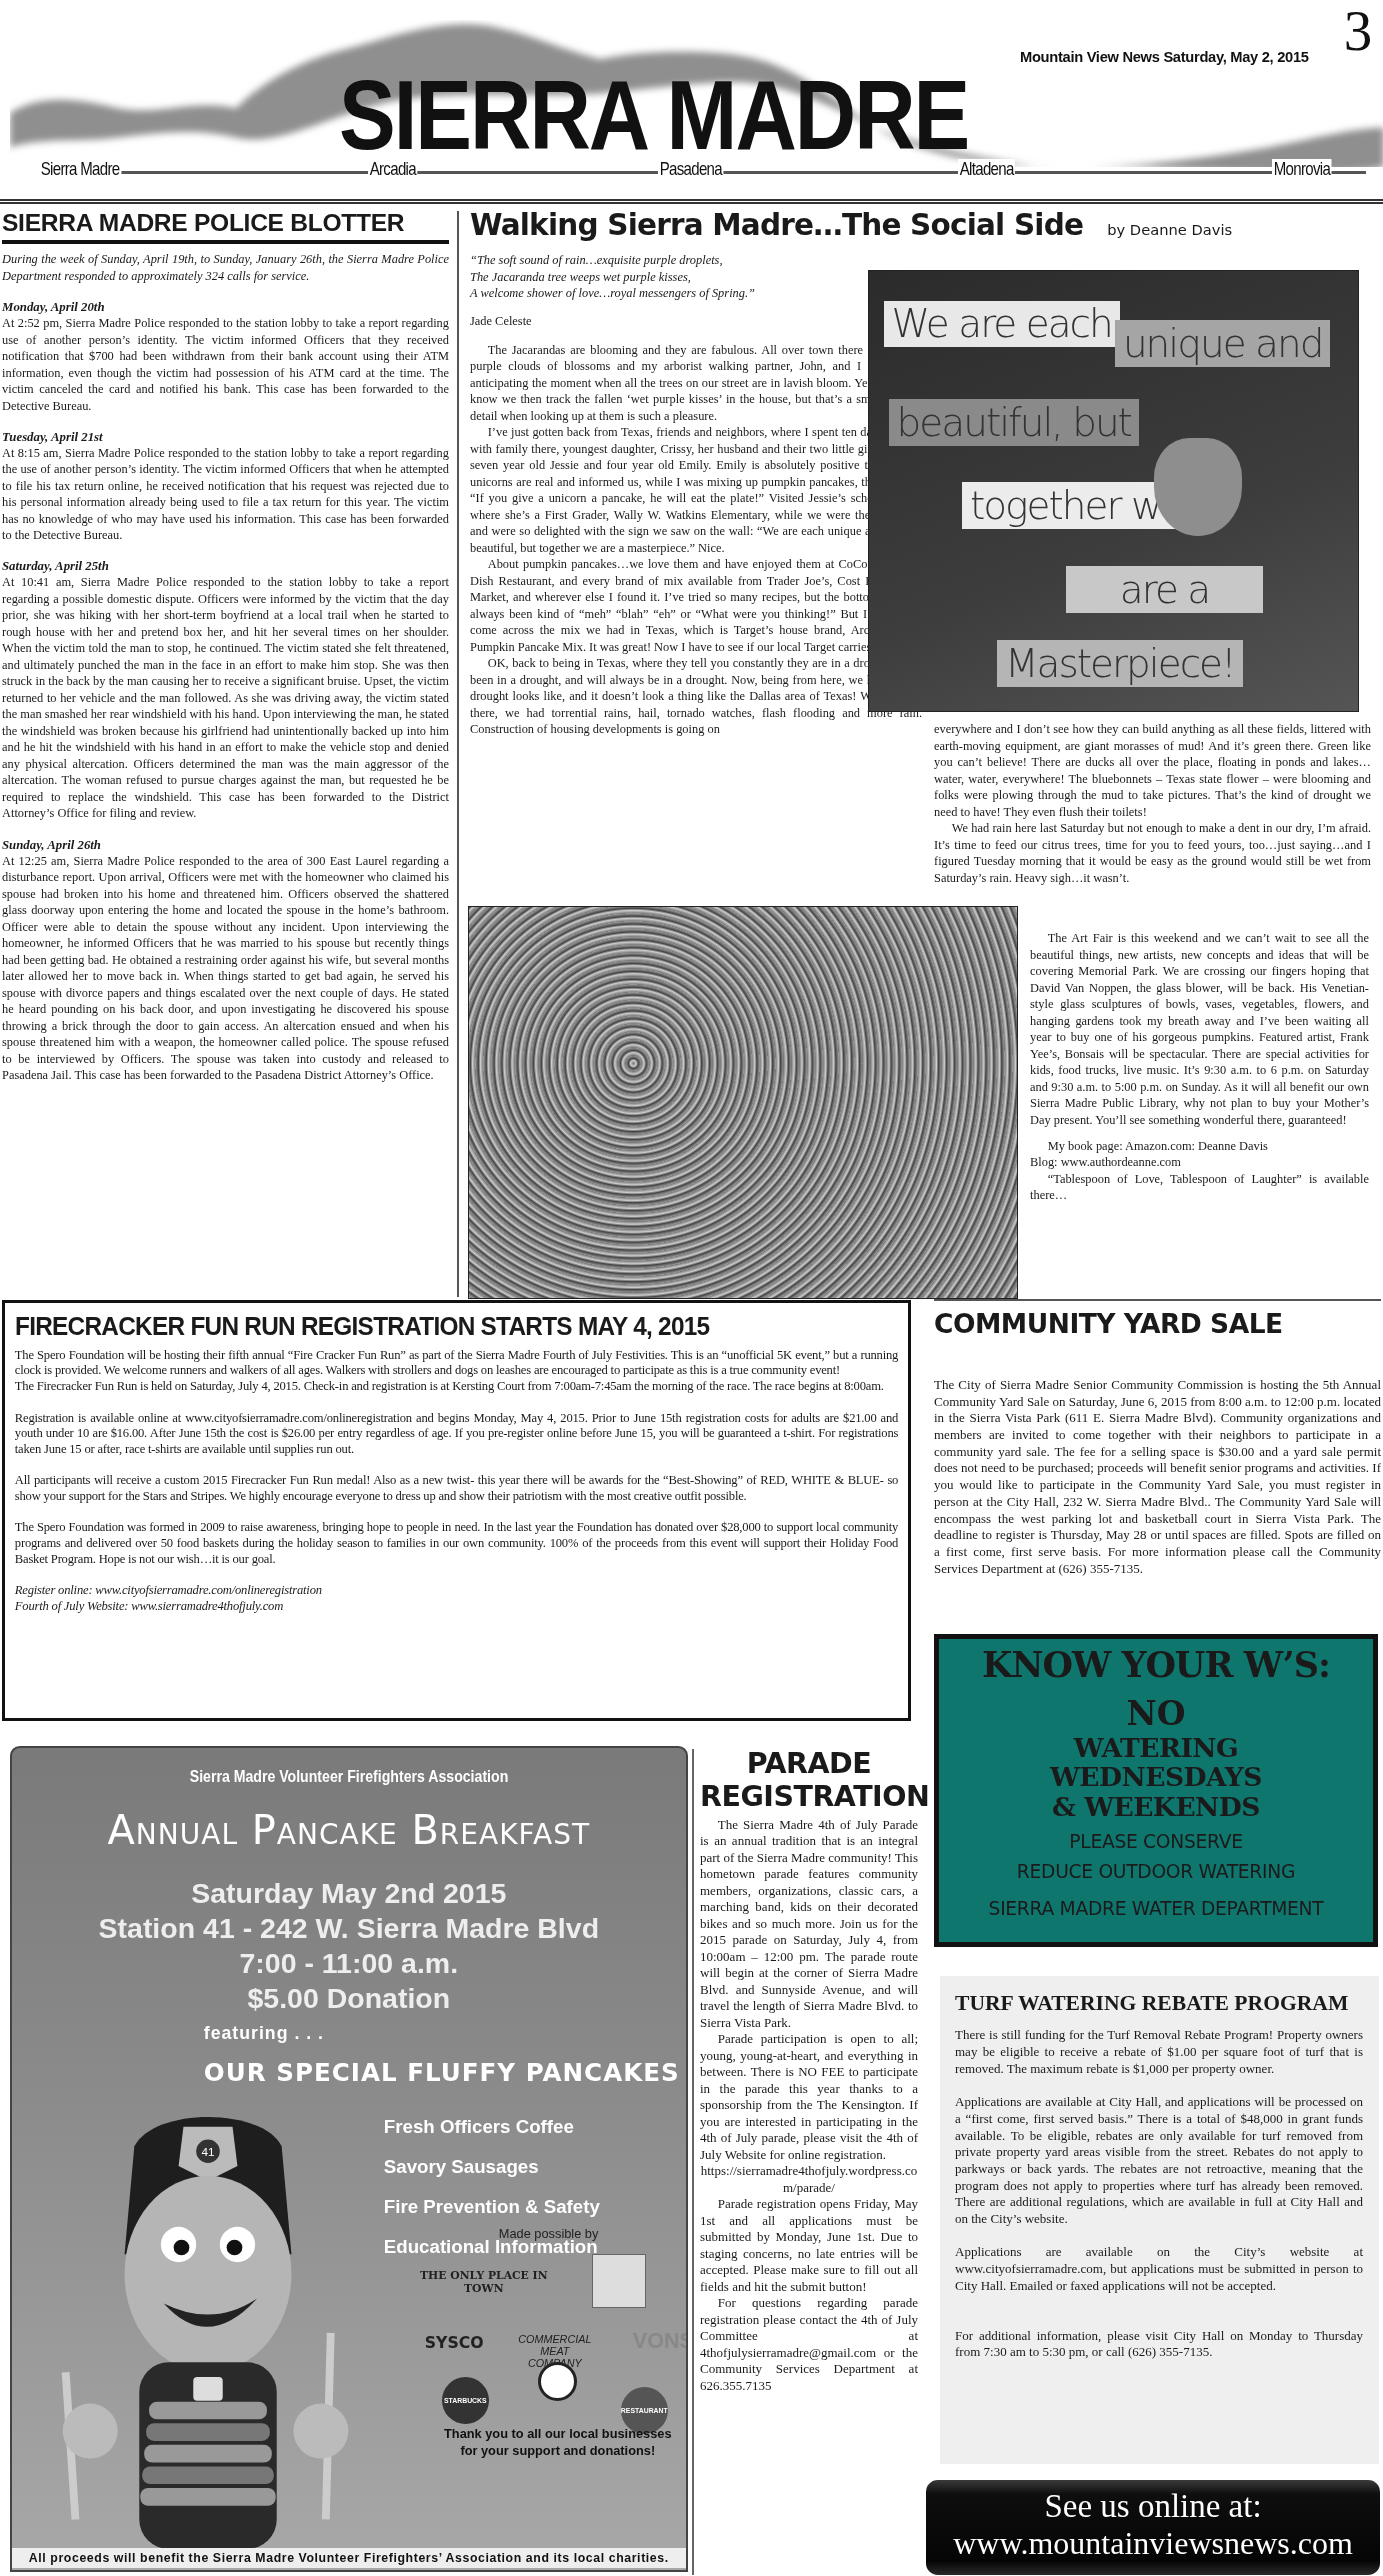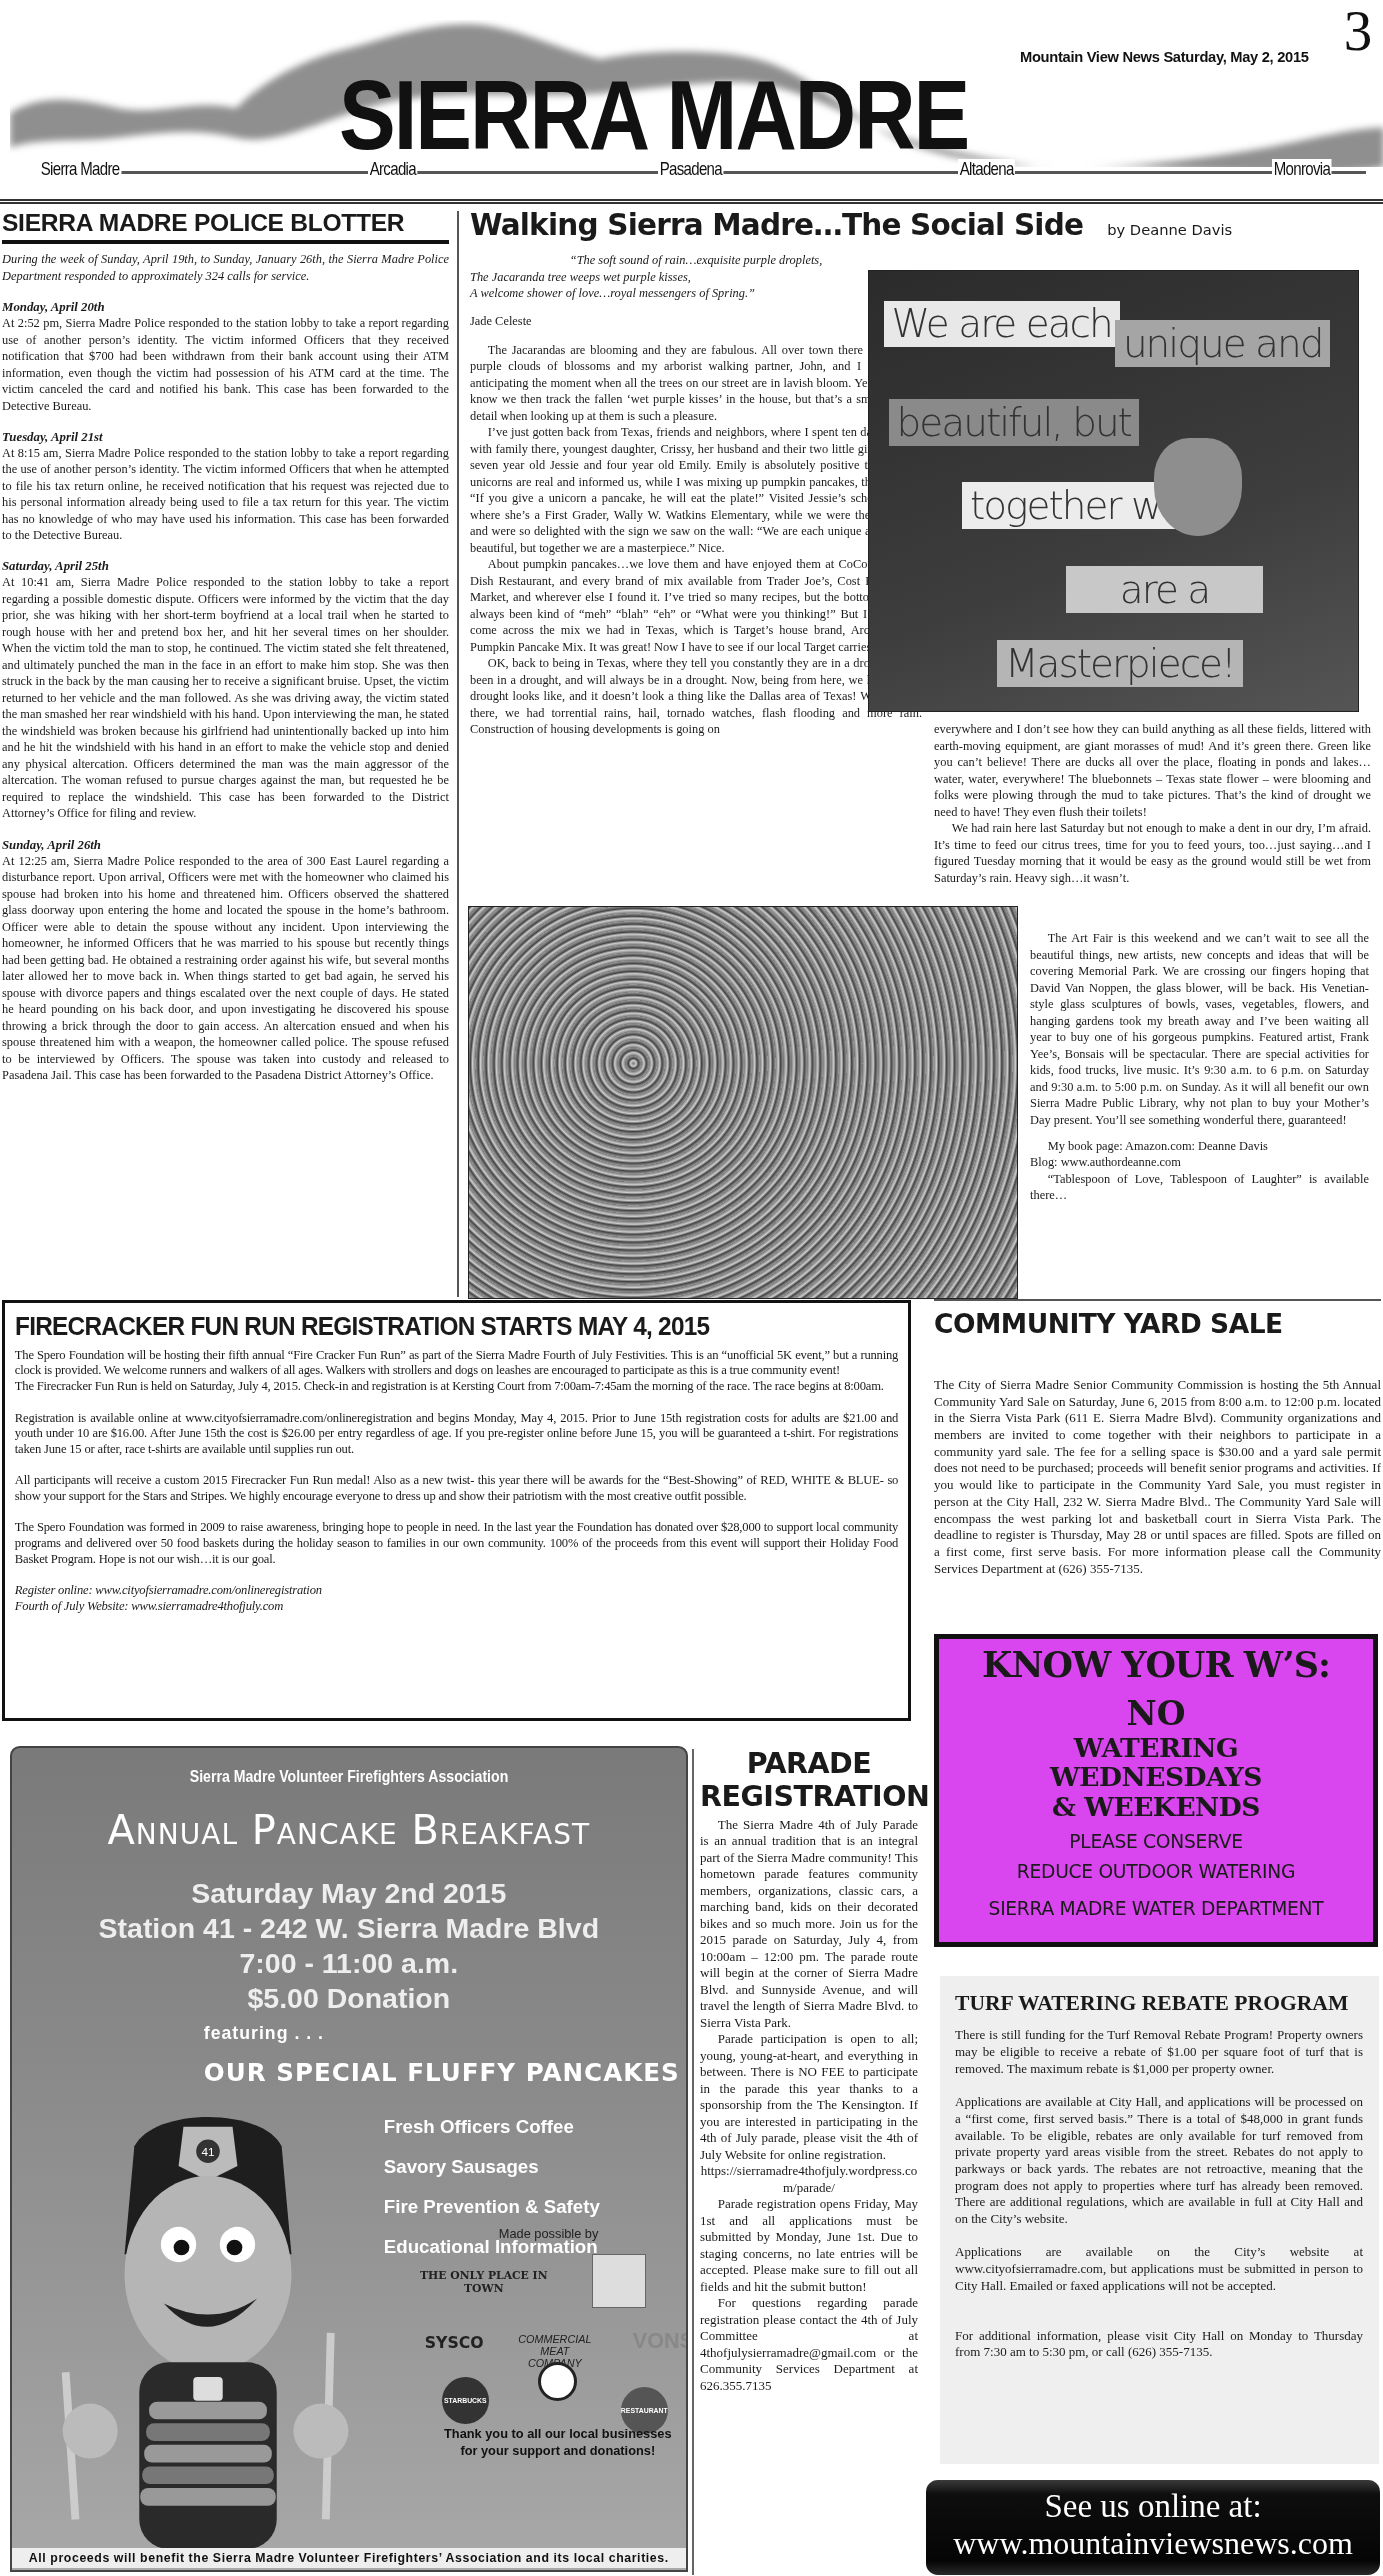--- a/index.html
+++ b/index.html
@@ -35,21 +35,21 @@
 .indent{text-indent:17.7px}
 
 #firecracker{left:2px;top:1300px;width:909px;height:421px;border:3.9px solid #111;padding:7.9px 9.8px}
 #firecracker h2{font-family:"Liberation Sans",sans-serif;font-weight:bold;font-size:26.5px;letter-spacing:-0.8px;transform:scaleX(0.92);transform-origin:left;line-height:31px;margin-bottom:5.9px;white-space:nowrap}
 .fc{font-size:12.6px;line-height:15.7px;text-align:justify;letter-spacing:-0.2px}
 
 #yardsale{left:934px;top:1299px;width:447px}
 #yardsale .hr{height:2px;background:#555;margin-bottom:5.9px}
 #yardsale h2{font-family:"DejaVu Sans",sans-serif;font-weight:bold;font-size:26.5px;letter-spacing:-0.5px;line-height:33px;margin-bottom:37px}
 
-#water{left:934px;top:1634px;width:444px;height:313px;border:5.9px solid #111;background:#d946ef;text-align:center;padding-top:5.9px}
+#water{left:934px;top:1634px;width:444px;height:313px;border:5.9px solid #111;background:#0f766e;text-align:center;padding-top:5.9px}
 .w-big{font-family:"DejaVu Serif",serif;font-weight:bold;font-size:35px;letter-spacing:-1px;line-height:39px}
 .w-no{font-family:"DejaVu Serif",serif;font-weight:bold;font-size:33px;line-height:39px;margin-top:10px}
 .w-mid{font-family:"DejaVu Serif",serif;font-weight:bold;font-size:26.5px;line-height:29.5px;letter-spacing:-0.5px}
 .w-small{font-family:"DejaVu Sans",sans-serif;font-size:18.7px;line-height:29.5px;margin-top:5.9px;letter-spacing:-0.3px}
 .w-dept{font-family:"DejaVu Sans",sans-serif;font-size:18.7px;line-height:29.5px;margin-top:7.9px;letter-spacing:-0.3px}
 #turfbox{left:940px;top:1976px;width:439px;height:488px;background:#efefef}
 #turf-inner{left:955px;top:1990px;width:408px}
 #turf-inner h3{font-family:"Liberation Serif",serif;font-weight:bold;font-size:21.6px;line-height:27.5px;margin-bottom:9.8px}
 .tp{font-size:13px;line-height:16.7px;text-align:justify;margin-bottom:16.7px}
 
@@ -111,21 +111,21 @@
   <div class="dayh">Saturday, April 25th</div>
   <p class="p">At 10:41 am, Sierra Madre Police responded to the station lobby to take a report regarding a possible domestic dispute. Officers were informed by the victim that the day prior, she was hiking with her short-term boyfriend at a local trail when he started to rough house with her and pretend box her, and hit her several times on her shoulder. When the victim told the man to stop, he continued. The victim stated she felt threatened, and ultimately punched the man in the face in an effort to make him stop. She was then struck in the back by the man causing her to receive a significant bruise. Upset, the victim returned to her vehicle and the man followed. As she was driving away, the victim stated the man smashed her rear windshield with his hand. Upon interviewing the man, he stated the windshield was broken because his girlfriend had unintentionally backed up into him and he hit the windshield with his hand in an effort to make the vehicle stop and denied any physical altercation. Officers determined the man was the main aggressor of the altercation. The woman refused to pursue charges against the man, but requested he be required to replace the windshield. This case has been forwarded to the District Attorney’s Office for filing and review.</p>
   <div class="dayh">Sunday, April 26th</div>
   <p class="p">At 12:25 am, Sierra Madre Police responded to the area of 300 East Laurel regarding a disturbance report. Upon arrival, Officers were met with the homeowner who claimed his spouse had broken into his home and threatened him. Officers observed the shattered glass doorway upon entering the home and located the spouse in the home’s bathroom. Officer were able to detain the spouse without any incident. Upon interviewing the homeowner, he informed Officers that he was married to his spouse but recently things had been getting bad. He obtained a restraining order against his wife, but several months later allowed her to move back in. When things started to get bad again, he served his spouse with divorce papers and things escalated over the next couple of days. He stated he heard pounding on his back door, and upon investigating he discovered his spouse throwing a brick through the door to gain access. An altercation ensued and when his spouse threatened him with a weapon, the homeowner called police. The spouse refused to be interviewed by Officers. The spouse was taken into custody and released to Pasadena Jail. This case has been forwarded to the Pasadena District Attorney’s Office.</p>
 </div>
 <div class="colsep"></div>
 
 <div id="walking" class="abs">
   <div class="walk-title"><span>Walking Sierra Madre…The Social Side</span><span class="walk-byline">by Deanne Davis</span></div>
   <div class="walk-col1">
-    <p class="p it" style="text-align:center">“The soft sound of rain…exquisite purple droplets,</p>
+    <p class="p it" style="text-align:left">“The soft sound of rain…exquisite purple droplets,</p>
     <p class="p it" style="text-align:left">The Jacaranda tree weeps wet purple kisses,</p>
     <p class="p it" style="text-align:left">A welcome shower of love…royal messengers of Spring.”</p>
     <p class="p" style="margin:11.8px 0">Jade Celeste</p>
     <p class="p indent" style="width:413px">The Jacarandas are blooming and they are fabulous. All over town there are purple clouds of blossoms and my arborist walking partner, John, and I are anticipating the moment when all the trees on our street are in lavish bloom. Yes, I know we then track the fallen ‘wet purple kisses’ in the house, but that’s a small detail when looking up at them is such a pleasure.</p>
     <p class="p indent" style="width:413px">I’ve just gotten back from Texas, friends and neighbors, where I spent ten days with family there, youngest daughter, Crissy, her husband and their two little girls, seven year old Jessie and four year old Emily. Emily is absolutely positive that unicorns are real and informed us, while I was mixing up pumpkin pancakes, that, “If you give a unicorn a pancake, he will eat the plate!” Visited Jessie’s school where she’s a First Grader, Wally W. Watkins Elementary, while we were there, and were so delighted with the sign we saw on the wall: “We are each unique and beautiful, but together we are a masterpiece.” Nice.</p>
     <p class="p indent">About pumpkin pancakes…we love them and have enjoyed them at CoCo’s, Mimi’s, Dish Restaurant, and every brand of mix available from Trader Joe’s, Cost Plus World Market, and wherever else I found it. I’ve tried so many recipes, but the bottom line has always been kind of “meh” “blah” “eh” or “What were you thinking!” But I had never come across the mix we had in Texas, which is Target’s house brand, Archer Farms Pumpkin Pancake Mix. It was great! Now I have to see if our local Target carries it, too.</p>
     <p class="p indent">OK, back to being in Texas, where they tell you constantly they are in a drought, have been in a drought, and will always be in a drought. Now, being from here, we know what drought looks like, and it doesn’t look a thing like the Dallas area of Texas! While I was there, we had torrential rains, hail, tornado watches, flash flooding and more rain. Construction of housing developments is going on</p>
   </div>
   <div class="photo1">
     <span class="sign" style="left:14.7px;top:29.5px;background:#e8e8e8">We are each</span>

